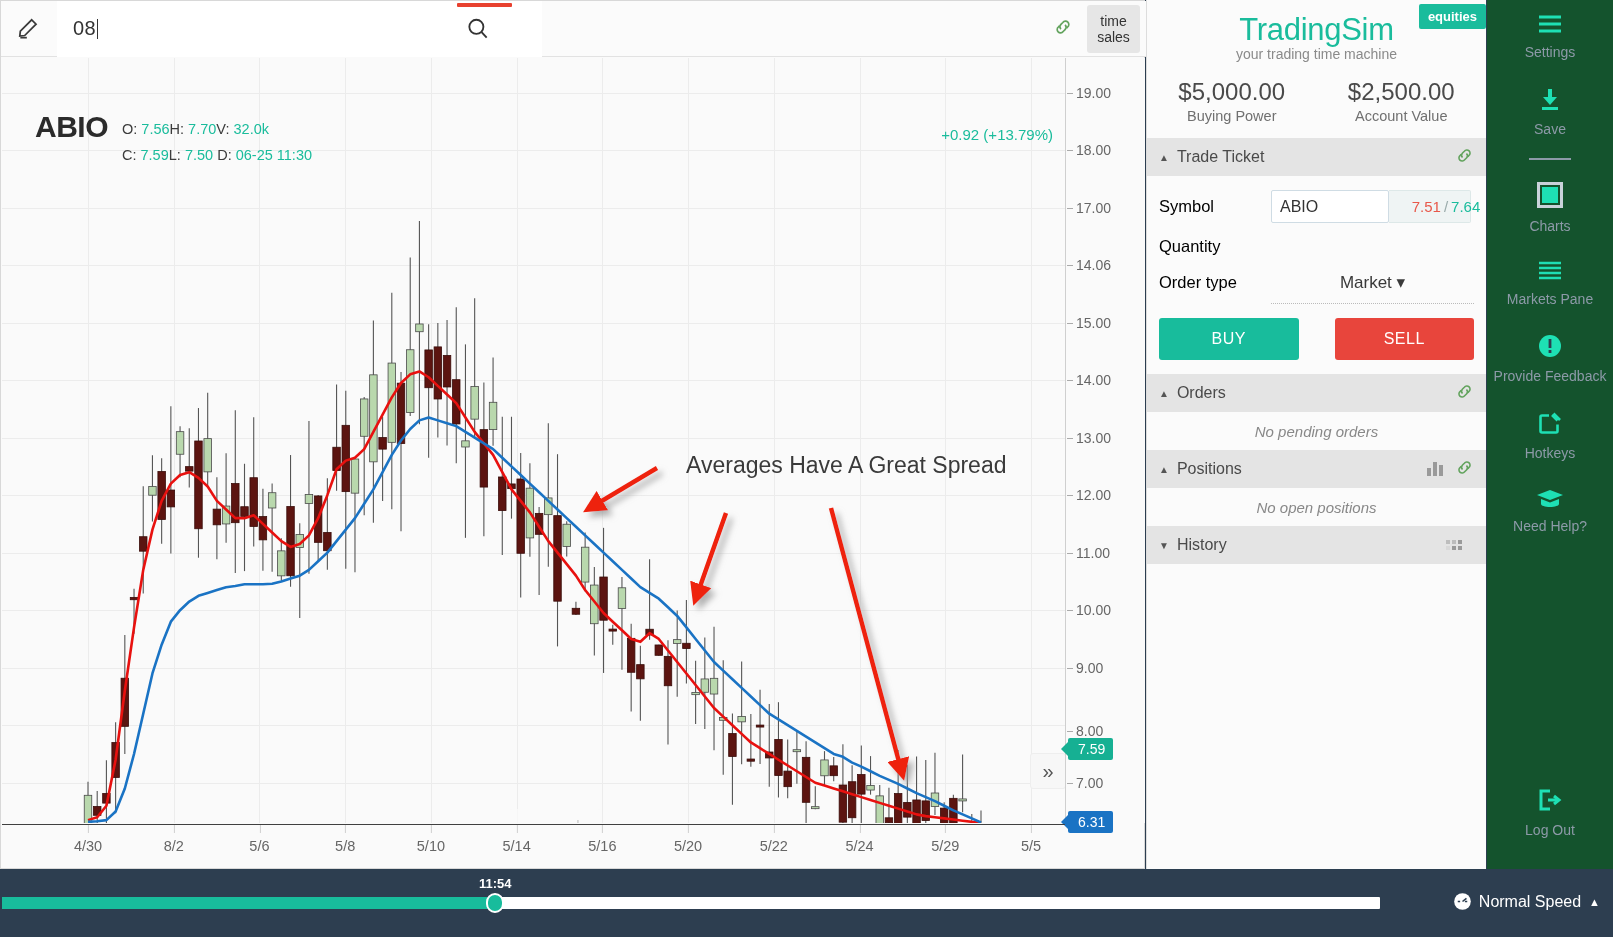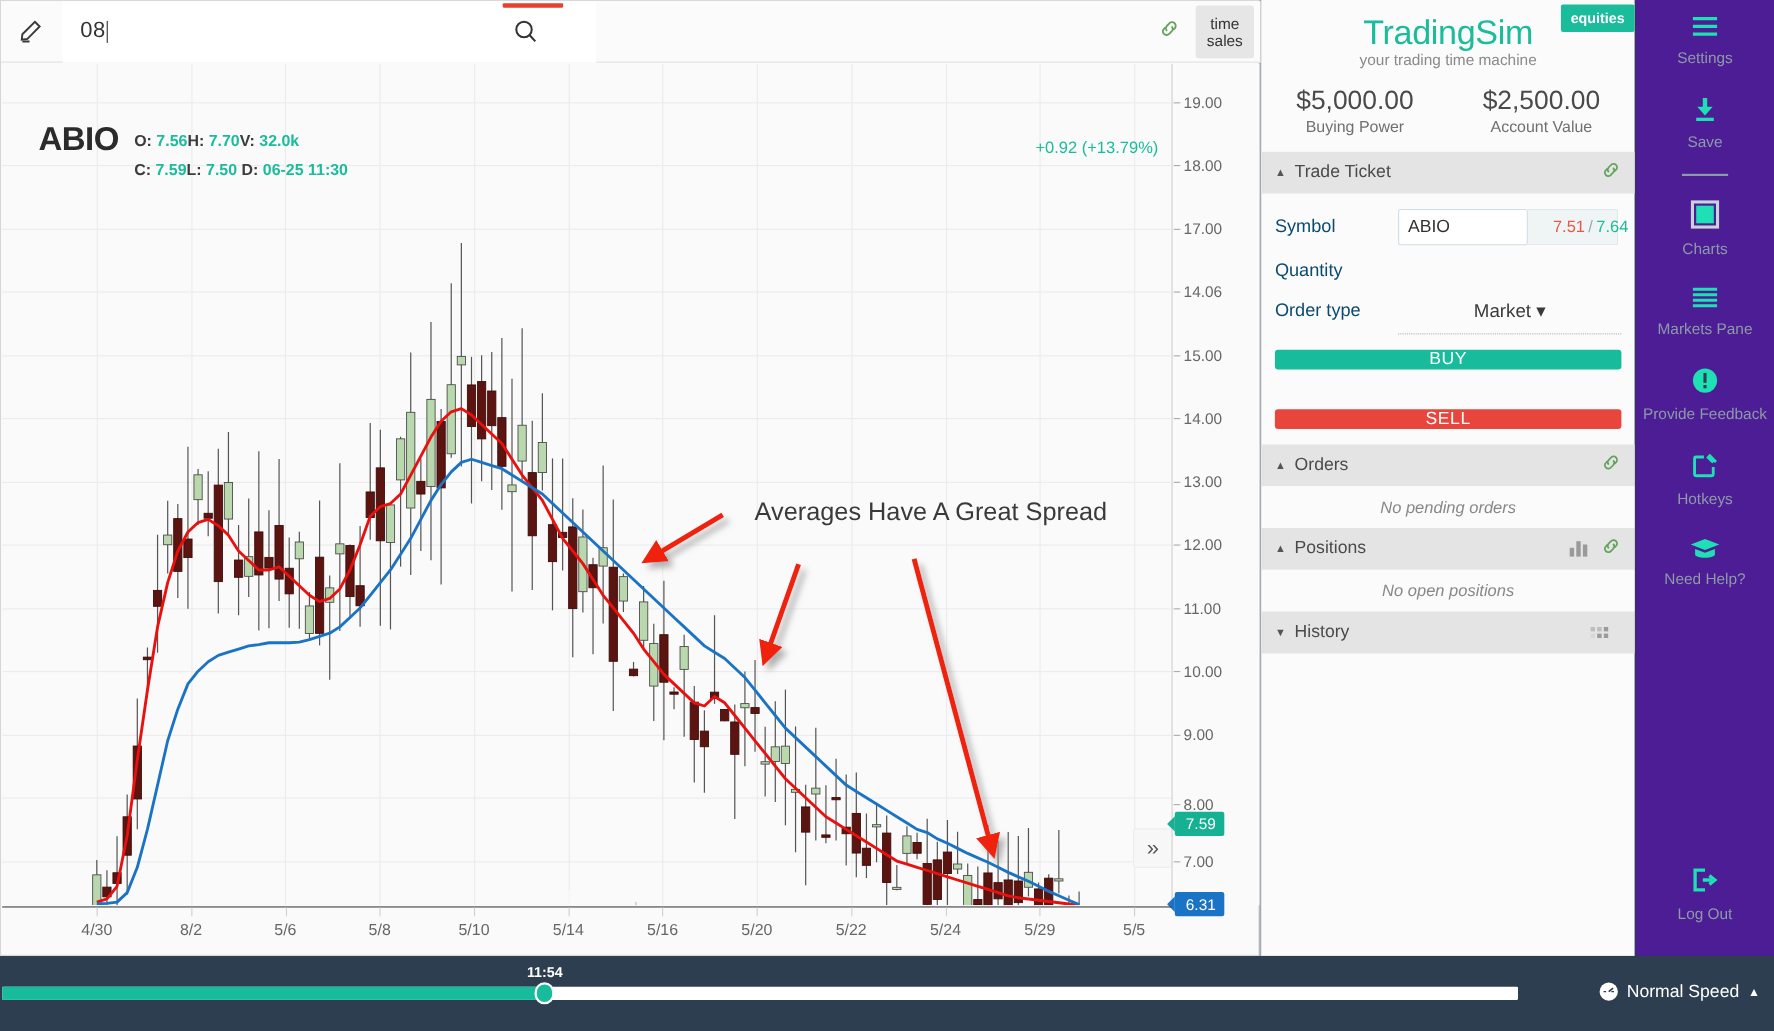--- a/index.html
+++ b/index.html
@@ -56,21 +56,21 @@
   }
   .gridv, .gridh { position:absolute; background:#ececec; }
   .gridv { width:1px; top:0; bottom:0; }
   .gridh { height:1px; left:0; right:0; }
 
   .sym-label {
     position:absolute; left: 33px; top: 52px; font-size: 30px; font-weight: bold;
     color:#2b2b2b; letter-spacing:-.5px;
   }
   .ohlc {
-    position:absolute; left: 120px; top: 58px; font-size: 14.5px; font-weight: bold;
+    position:absolute; left: 120px; top: 58px; font-size: 14.5px; font-weight: normal;
     color:#3c3c3c; line-height: 26px; white-space: nowrap;
   }
   .ohlc .v { color:#1abc9c; }
   .pct-change {
     position:absolute; right: 12px; top: 68px; font-size: 15px; color:#1abc9c;
   }
   .annotation {
     position:absolute; left: 684px; top: 394px; font-size: 23px; color:#3a3a3a;
     white-space: nowrap;
   }
@@ -138,52 +138,52 @@
 
   .sec-head {
     height: 38px; background:#e4e4e4; display:flex; align-items:center;
     padding: 0 12px; margin-top: 14px;
   }
   .sec-head.sub { margin-top:0; }
   .caret { font-size: 10px; color:#555; margin-right: 8px; }
   .sec-title { font-size: 16px; color:#4a4a4a; flex:1; }
 
   .form-row { display:flex; align-items:center; padding: 0 12px; margin-top: 14px; }
-  .form-lbl { font-size: 16.5px; color:#0c4a6e; width: 112px; }
+  .form-lbl { font-size: 16.5px; color:#000000; width: 112px; }
   .txt-input {
     height: 33px; border:1px solid #cfdce4; background:#fff; border-radius:2px;
     font-size: 16px; color:#333; padding: 0 8px; display:flex; align-items:center;
   }
   .sym-input { width: 118px; }
   .qty-input { width: 200px; }
   .bidask {
     height: 33px; background:#eff4f4; border:1px solid #dde8e8; border-left:none;
     border-radius: 0 2px 2px 0; display:flex; align-items:center; justify-content:center;
     font-size: 15px; width: 82px; padding-left: 33px;
   }
   .bid { color:#e8584a; } .sep { color:#9aa; margin: 0 3px; } .ask { color:#1abc9c; }
   .ordertype-row { display:flex; align-items:center; padding: 0 12px; margin-top: 16px; }
   .ot-sel { flex:1; text-align:center; font-size: 17px; color:#3a3a3a; }
   .dotted { border-bottom: 1px dotted #bbb; margin: 10px 12px 0 124px; }
 
-  .btn-row { display:flex; gap: 36px; padding: 0 12px; margin-top: 14px; flex-direction: column; }
+  .btn-row { display:flex; gap: 36px; padding: 0 12px; margin-top: 14px; }
   .btn {
     flex:1; height: 42px; border-radius:3px; color:#fff; font-size: 16px;
     letter-spacing:.5px; display:flex; align-items:center; justify-content:center;
   }
   .btn-buy { background:#18bc9c; } .btn-sell { background:#e8453c; }
   .empty-row {
     height: 38px; display:flex; align-items:center; justify-content:center;
     font-size: 15px; color:#888; font-style: italic; background:#fbfbfb;
   }
 
   
   .rail {
     position:absolute; left: 1487px; top:0; width: 126px; height: 869px;
-    background:#4c1d95;
+    background:#14532d;
   }
   .rail-item {
     width: 126px; padding: 14px 4px 12px; text-align:center; color:#8d9aa8;
     font-size: 14px; line-height: 17px;
   }
   .rail-ico { color:#1ee0b4; display:block; margin-bottom: 6px; }
   .rail-div { width: 42px; height:2px; background:#8d9aa8; margin: 8px auto; }
   .rail-logout { position:absolute; left:0; bottom: 18px; width:126px; }
 
   

